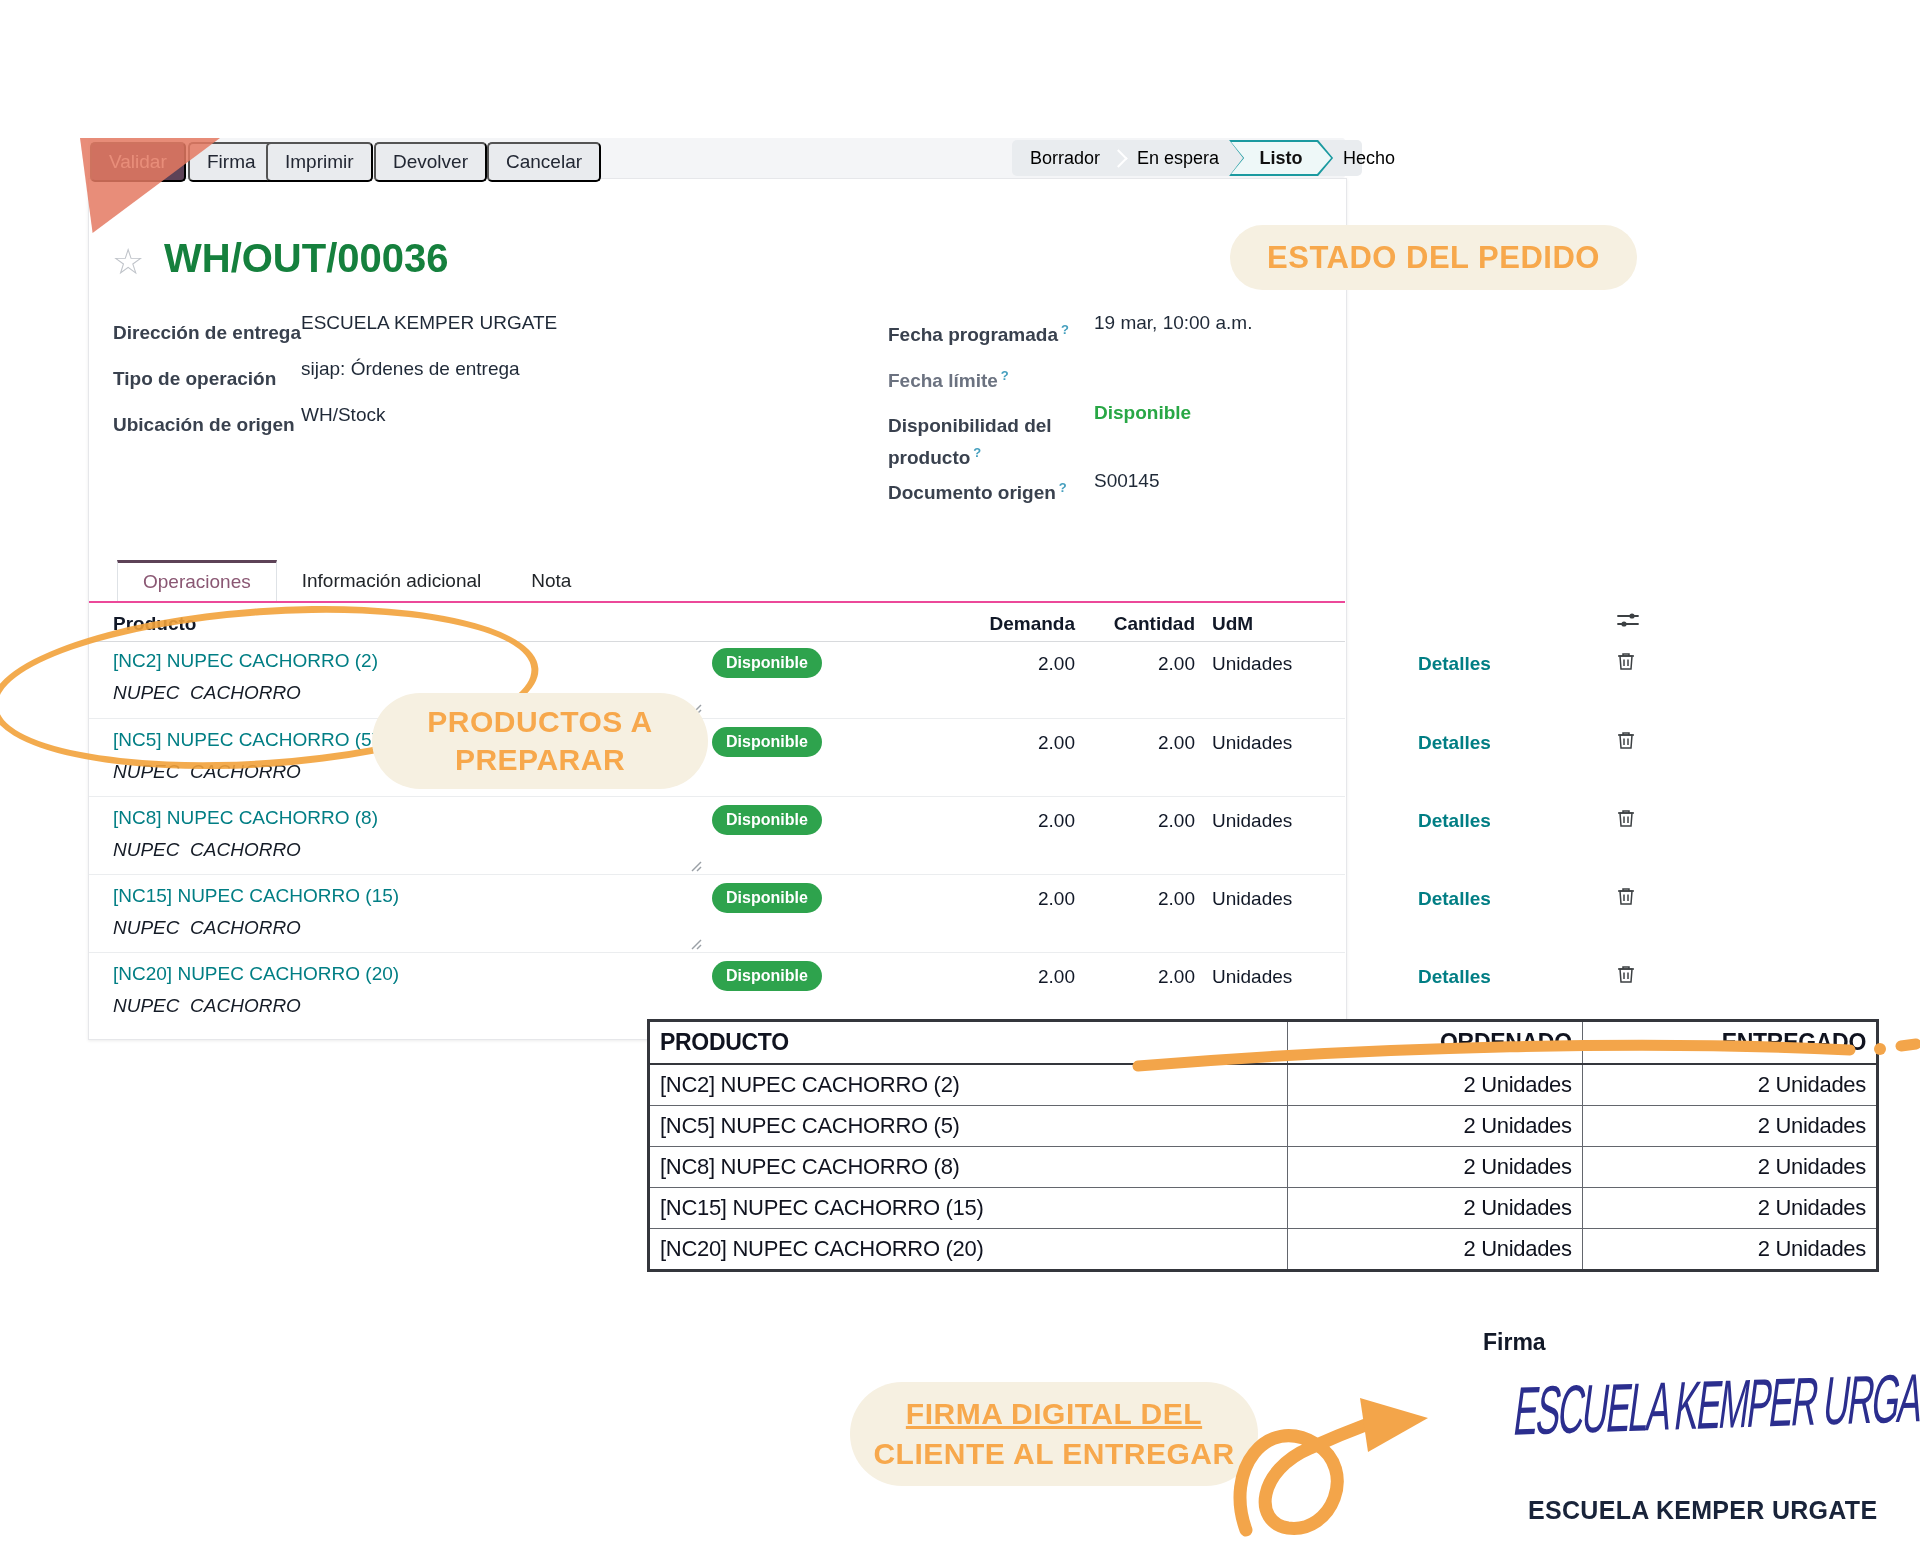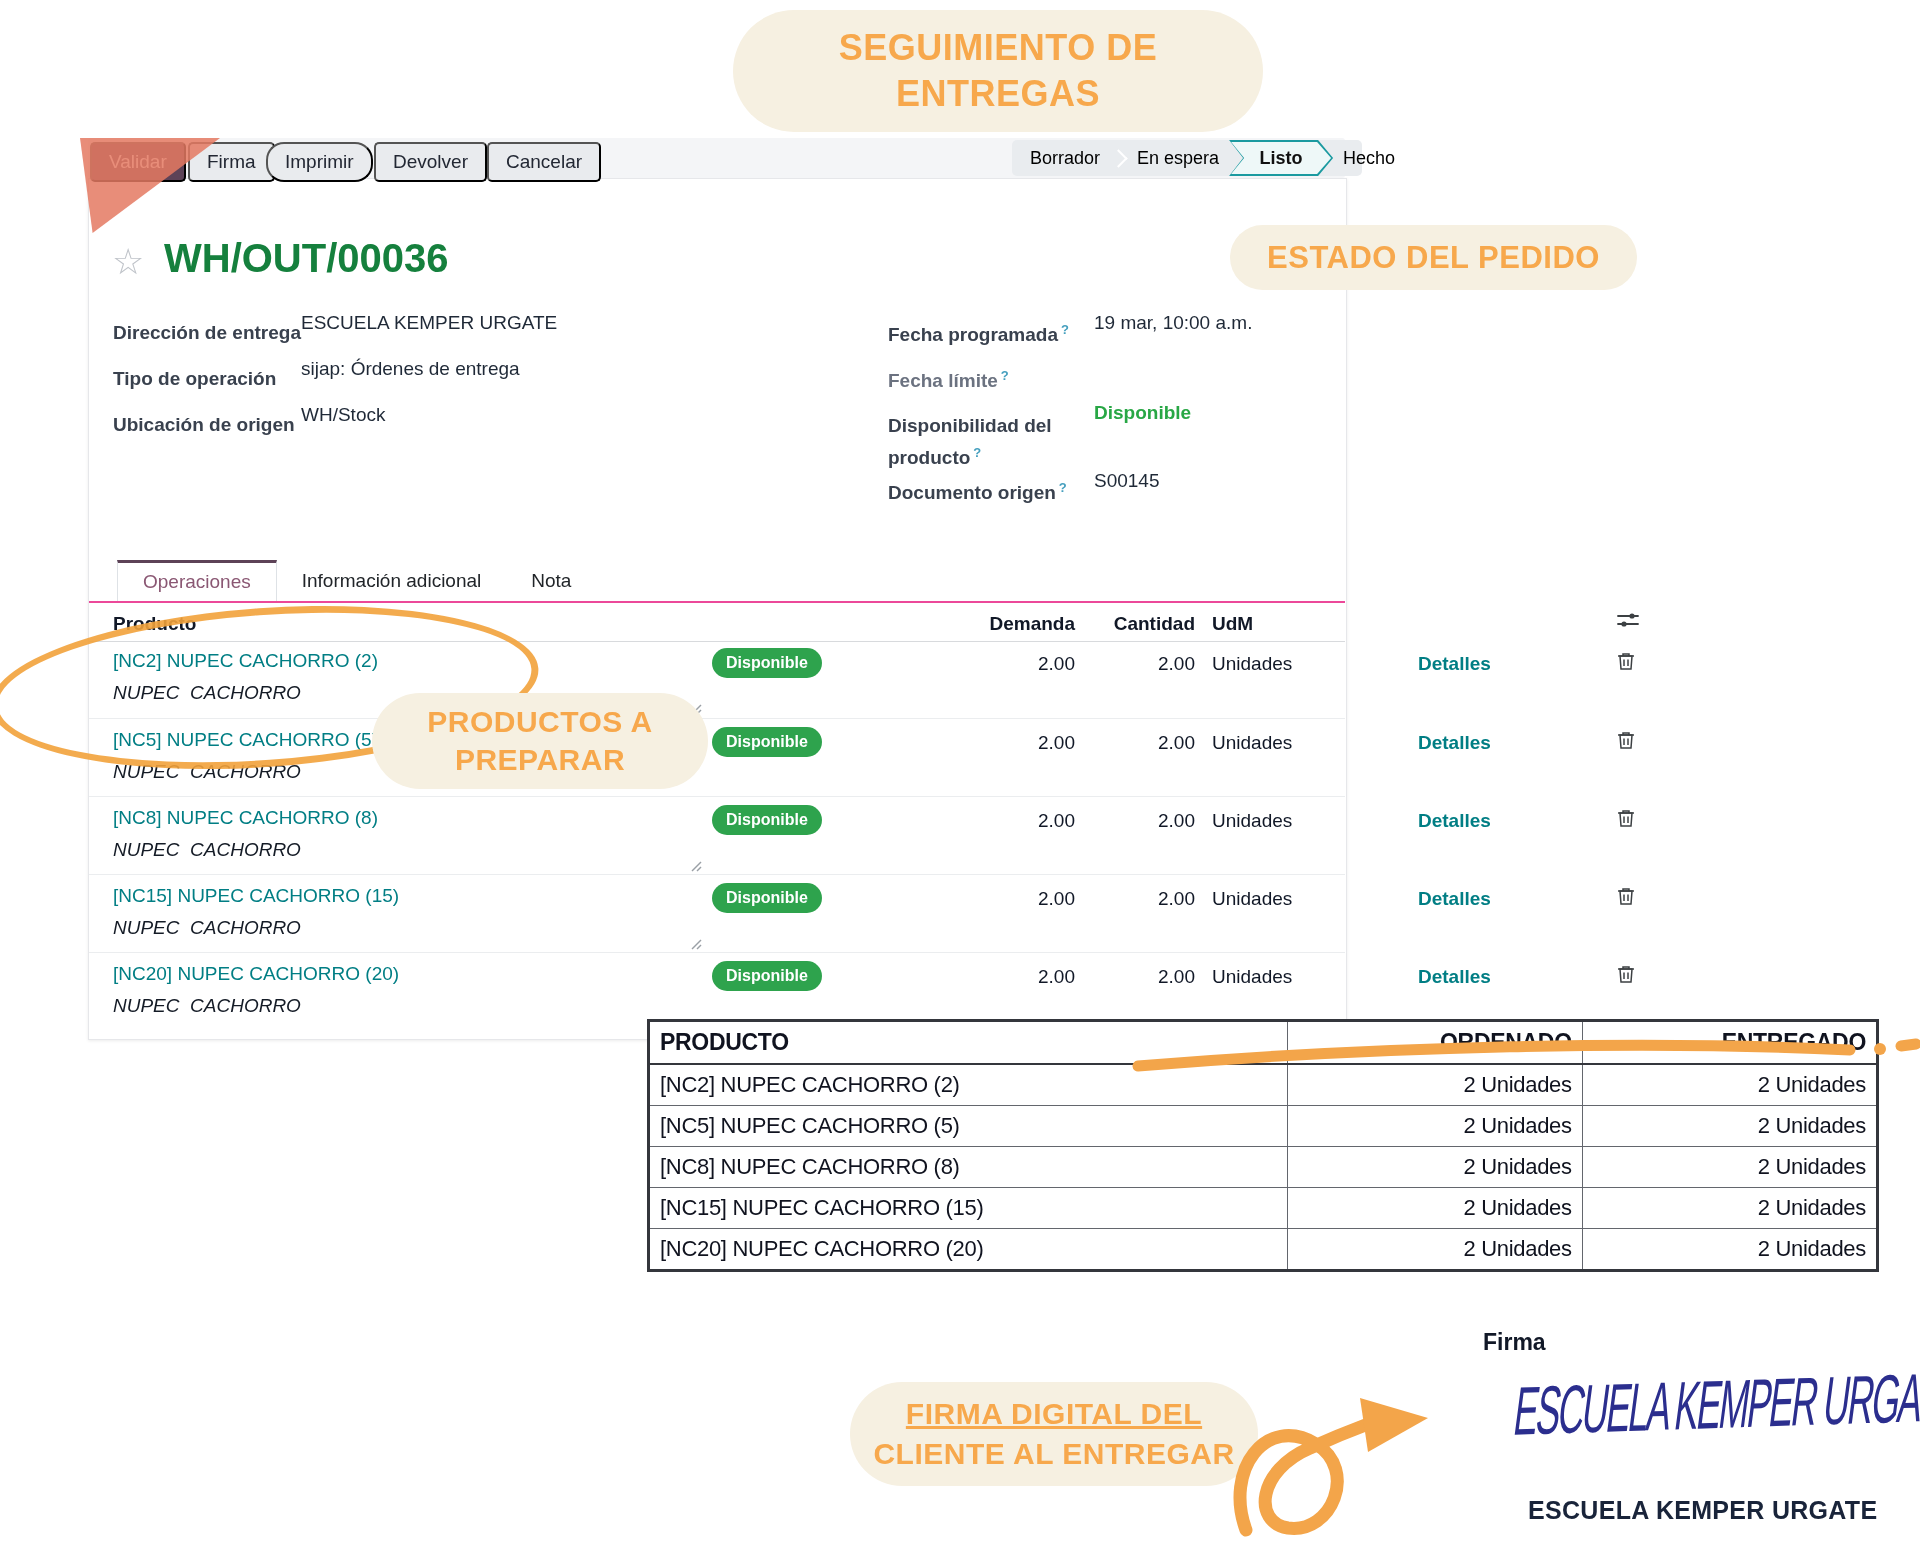--- a/index.html
+++ b/index.html
@@ -88,30 +88,26 @@
   .sig-name{font-size:25px;font-weight:600;letter-spacing:.3px;color:#19243a;z-index:2;}
 
   svg.overlay{position:absolute;left:0;top:0;z-index:8;pointer-events:none;}
   .icon-svg{display:block;}
 </style>
 </head>
 <body>
 
 <div class="canvas">
 
-  <div class="bubble abs" style="left:733px;top:10px;width:530px;height:122px;">
-    <span style="font-size:36px;line-height:46px;">SEGUIMIENTO DE</span>
-    <span style="font-size:36px;line-height:46px;">ENTREGAS</span>
-  </div>
 
   <div class="toolstrip abs" style="left:88px;top:138px;width:1257px;height:40px;"></div>
 
   <button class="btn primary" style="left:90px;">Validar</button>
   <button class="btn" style="left:188px;">Firma</button>
-  <button class="btn" style="left:266px;border-radius:18px;">Imprimir</button>
+  <button class="btn" style="left:266px;">Imprimir</button>
   <button class="btn" style="left:374px;">Devolver</button>
   <button class="btn" style="left:487px;">Cancelar</button>
 
   <div class="tri abs" style="left:80px;top:138px;width:140px;height:95px;"></div>
 
   <div class="statusbar abs" style="left:1012px;top:140px;width:334px;height:36px;">
     <span class="step">Borrador</span>
     <span class="chev"></span>
     <span class="step">En espera</span>
     <span class="step-active">

